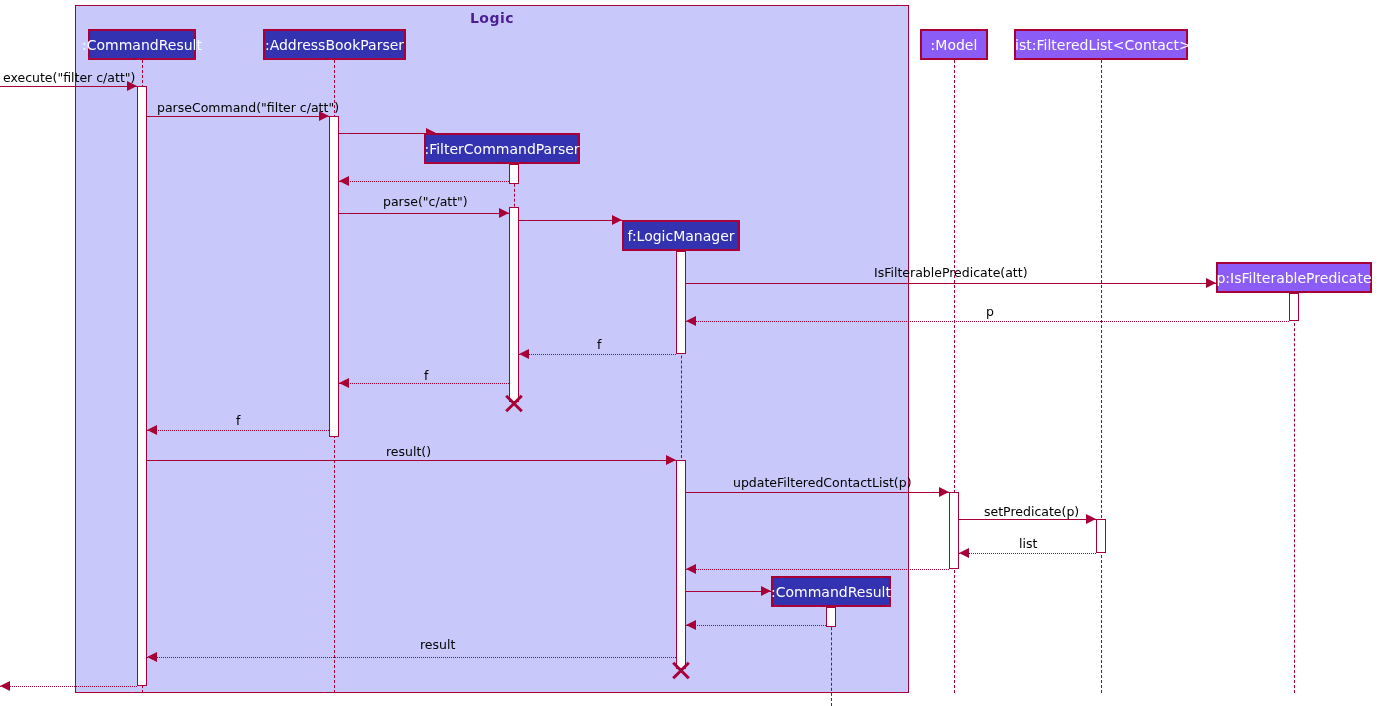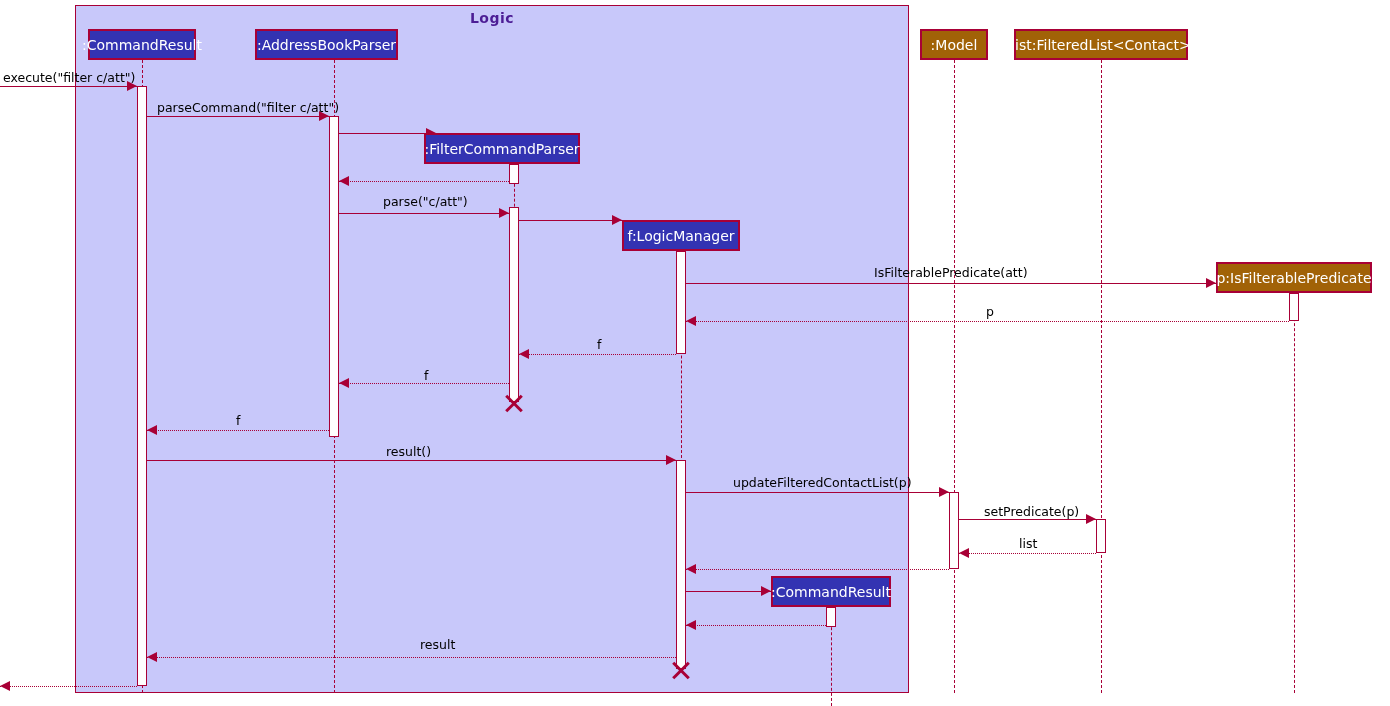--- a/index.html
+++ b/index.html
@@ -52,21 +52,21 @@
     color: #ffffff;
     font-size: 14px;
     line-height: 1;
     display: flex;
     align-items: center;
     justify-content: center;
     white-space: nowrap;
     padding: 0 8px;
   }
   .participant.blue   { background: #3333B2; }
-  .participant.maroon { background: #a16207; }
+  .participant.maroon { background: #8b5cf6; }
 
   
   .activation {
     position: absolute;
     box-sizing: border-box;
     width: 10px;
     background: #FEFEFE;
     border: 1px solid #A80036;
   }
 
@@ -192,21 +192,21 @@
     <div class="activation" style="left: 1289px; top: 293px; height: 28px;"></div>
     <div class="activation" style="left: 676px; top: 460px; height: 209px;"></div>
     <div class="activation" style="left: 949px; top: 492px; height: 77px;"></div>
     <div class="activation" style="left: 1096px; top: 519px; height: 34px;"></div>
     <div class="activation" style="left: 826px; top: 607px; height: 20px;"></div>
     <div class="destroy" style="left: 503px; top: 392px;"></div>
     <div class="destroy" style="left: 670px; top: 659px;"></div>
     <div class="participant blue" style="left: 88px; top: 29px; width: 108px; height: 31px;">
       <span>:CommandResult</span>
     </div>
-    <div class="participant blue" style="left: 255px; top: 29px; width: 143px; height: 31px;">
+    <div class="participant blue" style="left: 263px; top: 29px; width: 143px; height: 31px;">
       <span>:AddressBookParser</span>
     </div>
     <div class="participant blue" style="left: 424px; top: 133px; width: 156px; height: 31px;">
       <span>:FilterCommandParser</span>
     </div>
     <div class="participant blue" style="left: 622px; top: 220px; width: 118px; height: 31px;">
       <span>f:LogicManager</span>
     </div>
     <div class="participant blue" style="left: 771px; top: 576px; width: 120px; height: 31px;">
       <span>:CommandResult</span>

